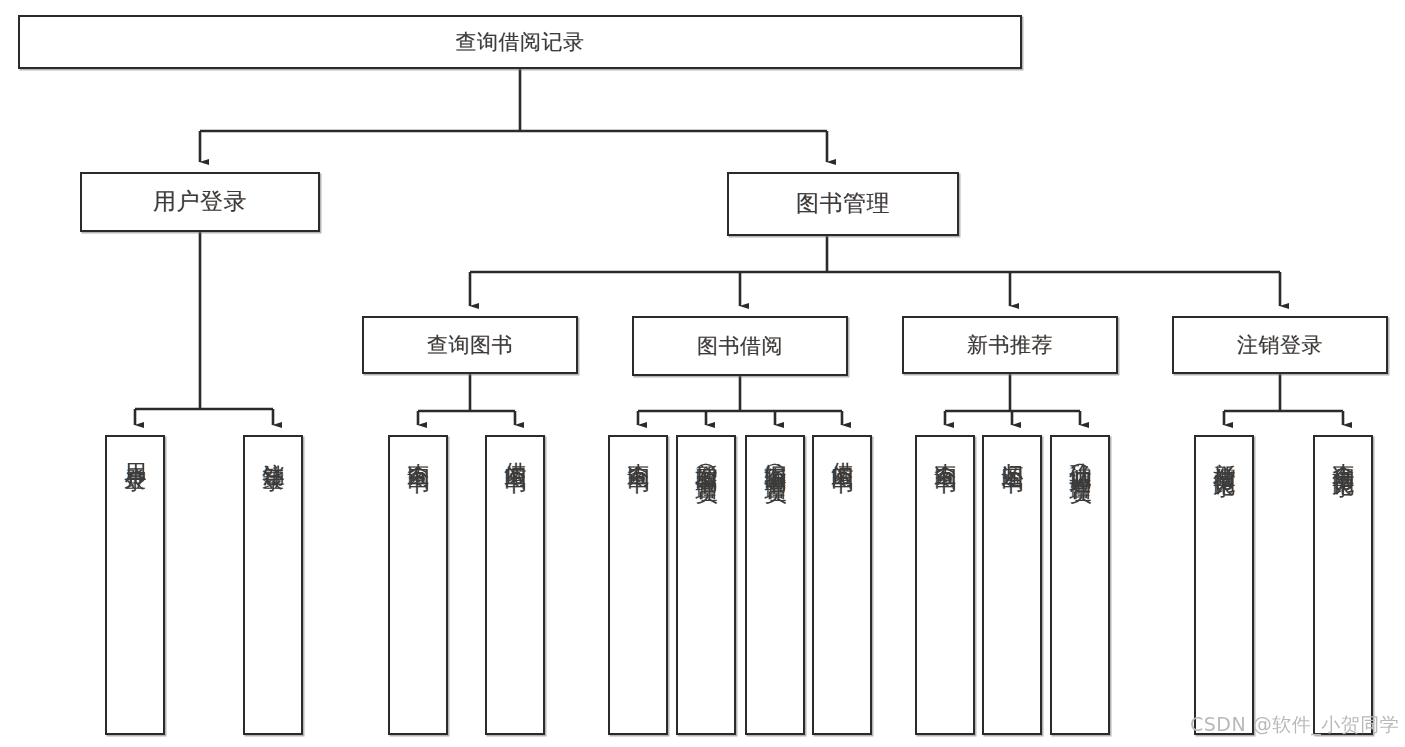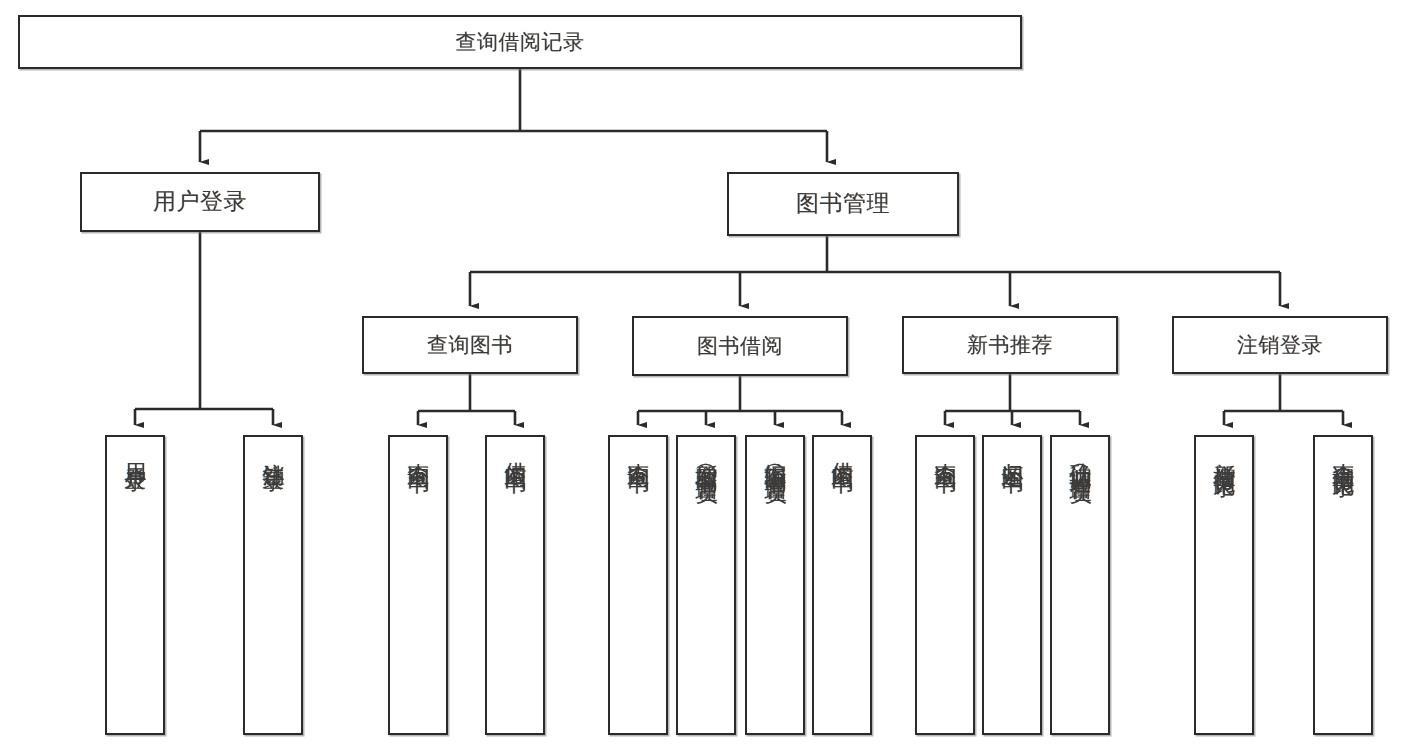--- a/index.html
+++ b/index.html
@@ -169,13 +169,14 @@
         <span class="node-label">确认归还（管理员）</span>
       </div>
       <div class="node lvl3 vertical" style="left: 1194px; top: 435px; width: 60px; height: 300px;">
         <span class="node-label">新增借阅记录</span>
       </div>
       <div class="node lvl3 vertical" style="left: 1313px; top: 435px; width: 60px; height: 300px;">
         <span class="node-label">查询借阅记录</span>
       </div>
     </div>
 
+  <div class="watermark" style="left:1190px; top:712px;">CSDN @软件_小贺同学</div>
 </div>
 
 </body></html>

